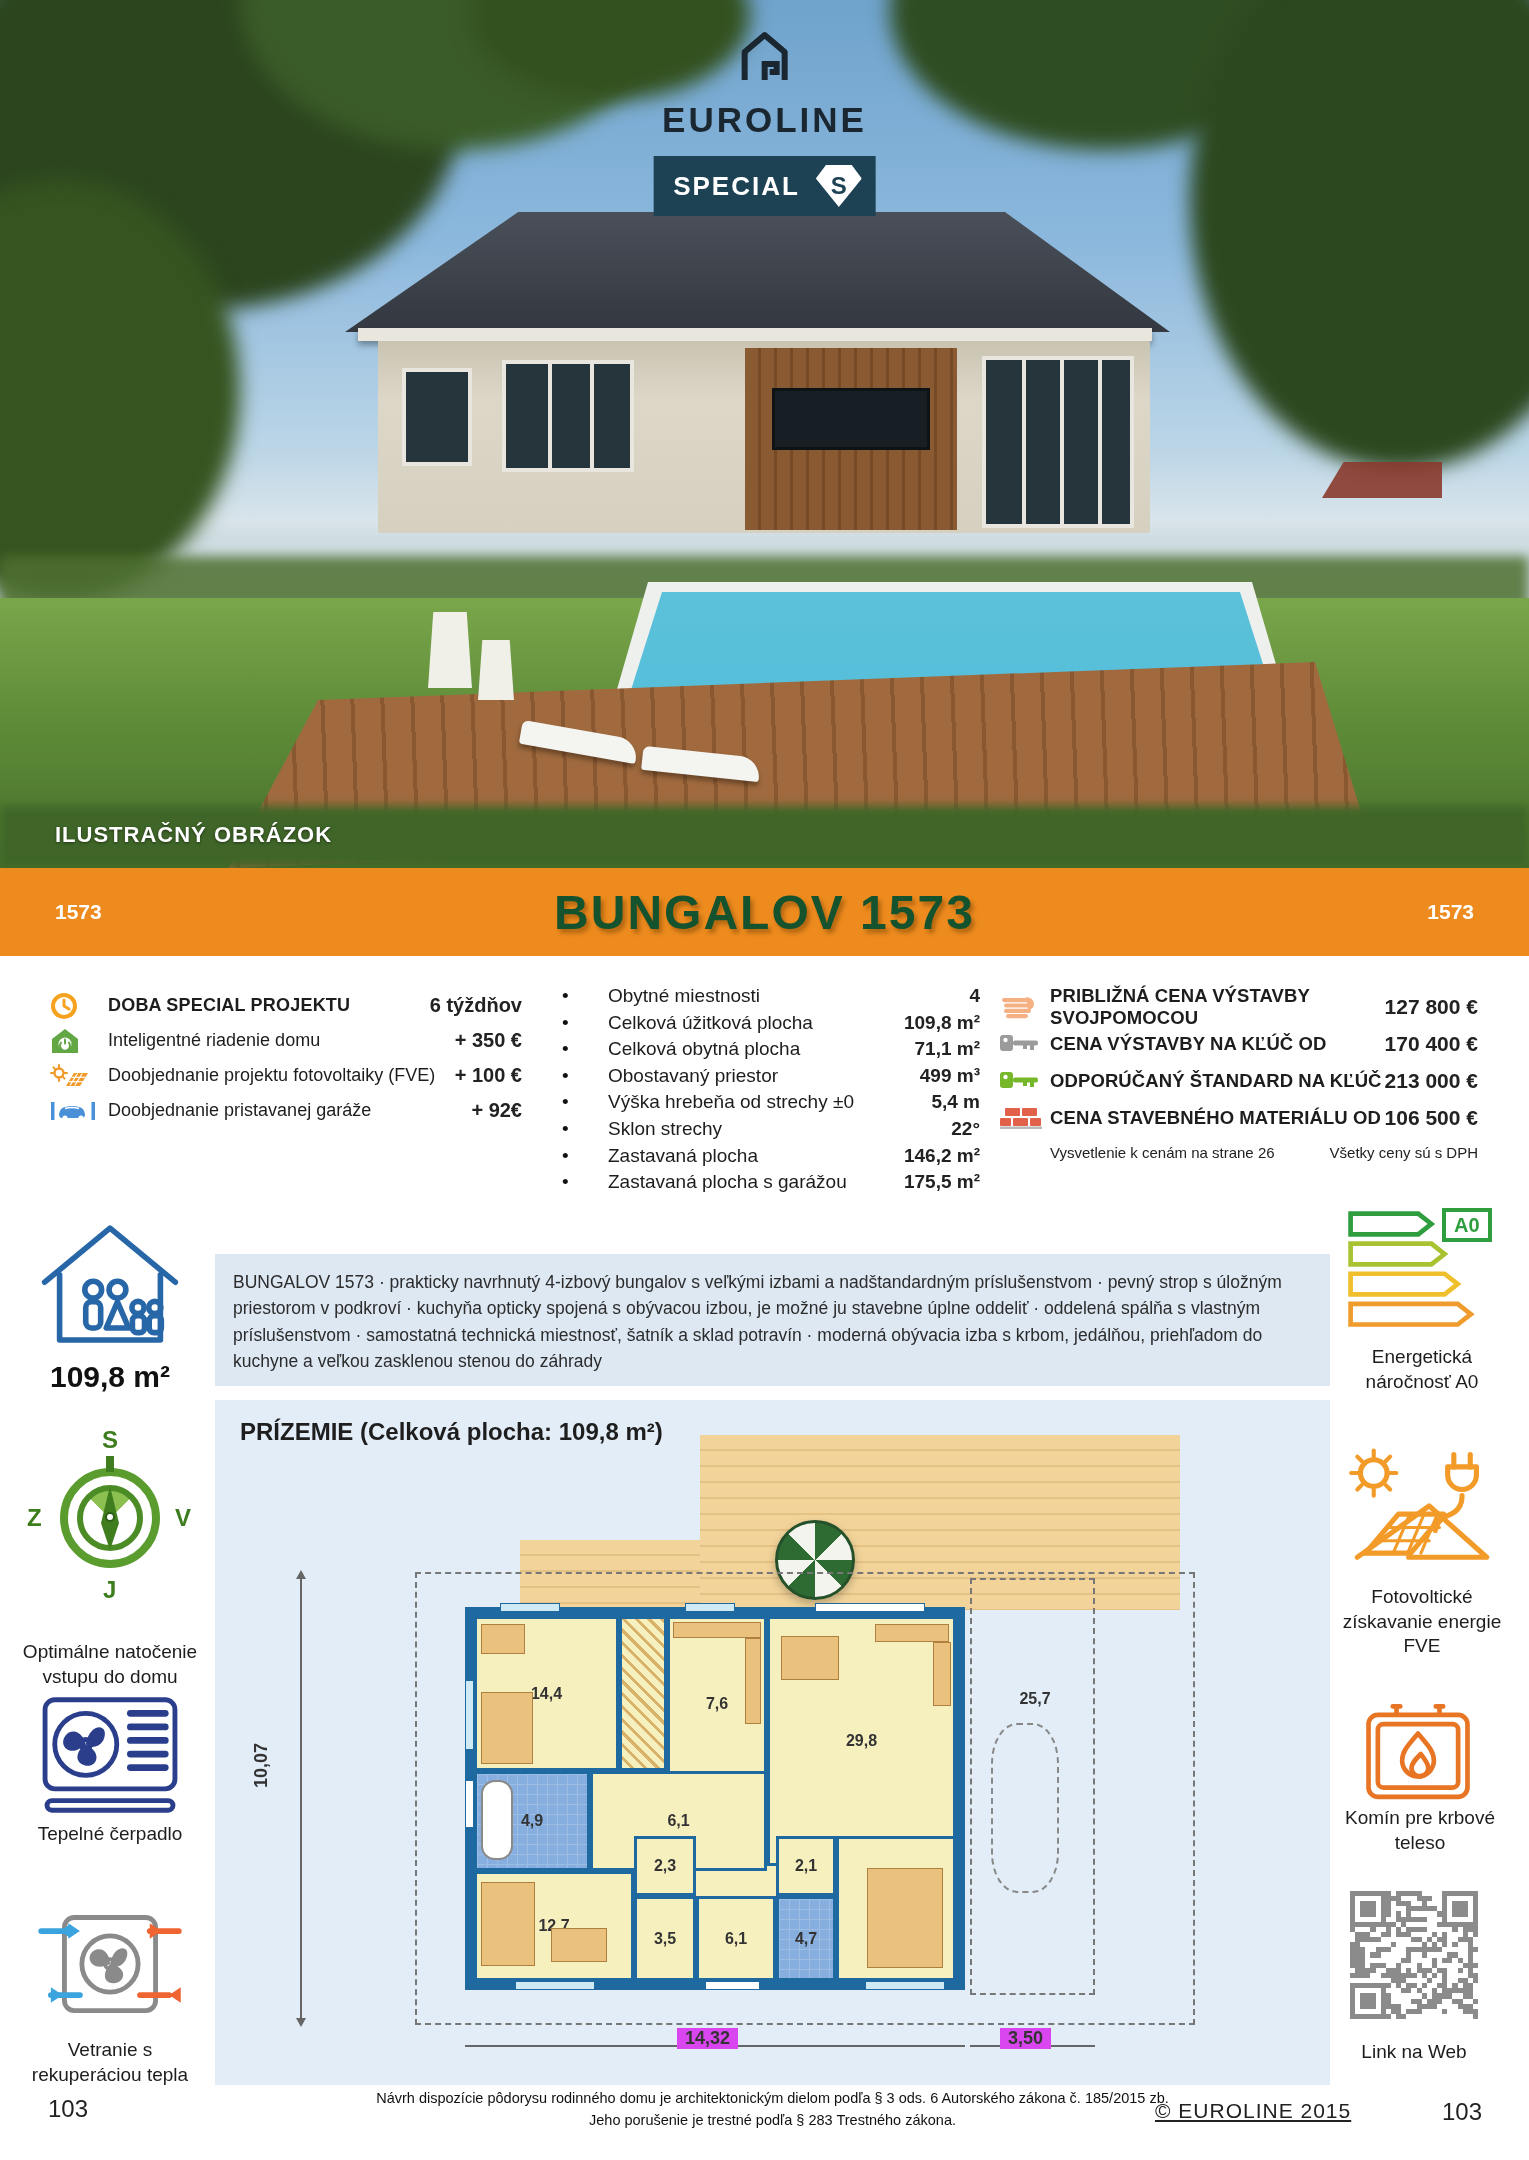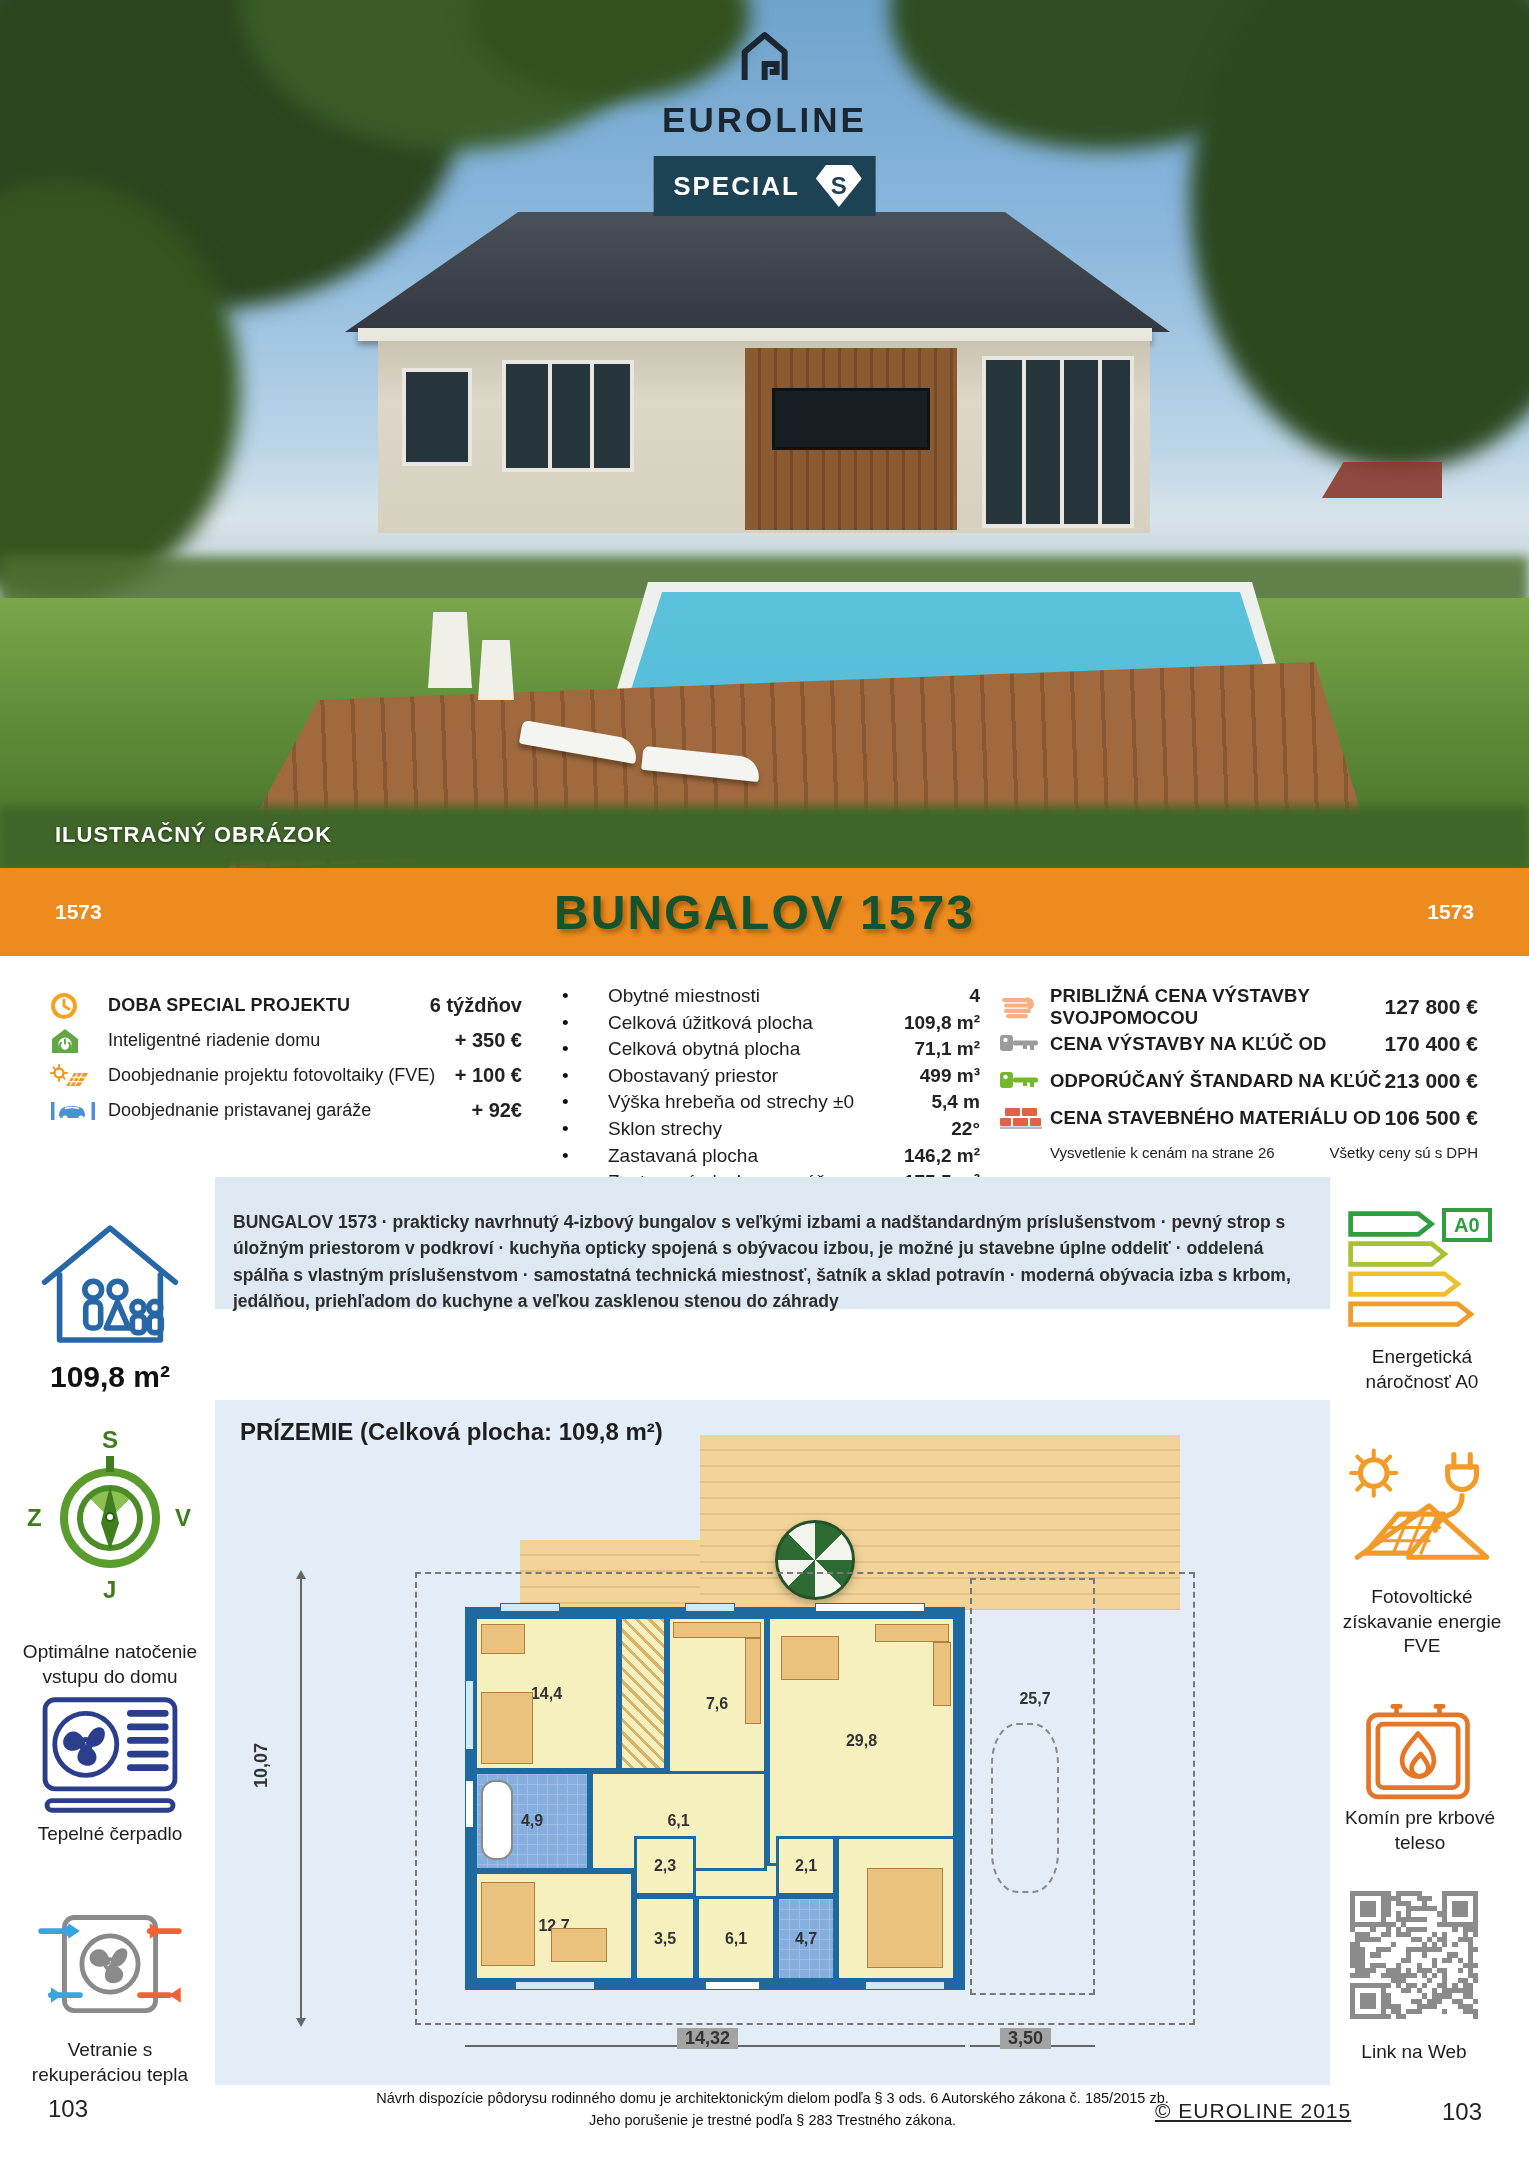--- a/index.html
+++ b/index.html
@@ -68,22 +68,22 @@
   .col-mid .val { font-weight:600; white-space:nowrap; }
 
   .col-right { position:absolute; left:1000px; top:988px; width:478px; }
   .col-right .row { display:flex; align-items:center; height:37px; }
   .col-right .ic { width:50px; display:flex; align-items:center; }
   .col-right .lbl { flex:1; font-size:18.5px; font-weight:700; color:#1d1d1d; letter-spacing:.1px; }
   .col-right .val { font-weight:800; font-size:21px; white-space:nowrap; }
   .col-right .notes { display:flex; justify-content:space-between; margin-top:8px; padding-left:50px; font-size:15px; color:#222; }
 
   
-  .desc-box { position:absolute; left:215px; top:1177px; width:1115px; height:132px; background:#dde8f3;
-              padding:32px 18px; font-size:17.5px; line-height:1.5; color:#2c2c2c; font-weight:700; }
+  .desc-box { position:absolute; left:215px; top:1254px; width:1115px; height:132px; background:#dde8f3;
+              padding:15px 18px; font-size:17.5px; line-height:1.5; color:#2c2c2c; font-weight:400; }
 
   
   .side-caption { position:absolute; text-align:center; font-size:19px; color:#1d1d1d; line-height:1.3; font-weight:500; }
   .area-label { position:absolute; left:20px; top:1360px; width:180px; text-align:center; font-size:30px; font-weight:800; color:#111; }
 
   
   .compass { position:absolute; left:25px; top:1430px; width:170px; height:180px; }
   .c-ring { position:absolute; left:35px; top:38px; width:100px; height:100px; border:8px solid #5a9c2e; border-radius:50%; }
   .c-inner { position:absolute; left:52px; top:55px; width:66px; height:66px; border:6px solid #4c8c26; border-radius:50%;
              background:conic-gradient(#8cc152 0 45deg, transparent 45deg 315deg, #8cc152 315deg 360deg); }
@@ -123,21 +123,21 @@
   .furn { position:absolute; background:#eac27d; border:1px solid #b08041; }
   .tub { position:absolute; background:#fff; border:2px solid #8a8a8a; border-radius:14px; }
   .garage-dash { position:absolute; left:755px; top:178px; width:125px; height:417px; border:2px dashed #777; }
   .car-dash { position:absolute; left:776px; top:323px; width:68px; height:170px; border:2px dashed #888; border-radius:26px/40px; }
   .dim-v { position:absolute; left:85px; top:172px; width:2px; height:453px; background:#666; }
   .dim-v::before, .dim-v::after { content:""; position:absolute; left:-4px; border:5px solid transparent; }
   .dim-v::before { top:-2px; border-bottom:9px solid #666; border-top:none; }
   .dim-v::after { bottom:-2px; border-top:9px solid #666; border-bottom:none; }
   .dim-v-label { position:absolute; left:24px; top:355px; transform:rotate(-90deg); transform-origin:center; font-size:18px; color:#333; font-weight:600; }
   .dim-h { position:absolute; top:645px; height:2px; background:#666; }
-  .dim-h-label { position:absolute; top:628px; font-size:18px; color:#333; font-weight:600; background:#a3a3a3; padding:0 8px; }
+  .dim-h-label { position:absolute; top:628px; font-size:18px; color:#333; font-weight:600; background:#d946ef; padding:0 8px; }
 
   
   .page-num { position:absolute; font-size:24px; color:#222; }
   .disclaimer { position:absolute; left:215px; width:1115px; text-align:center; font-size:14.5px; color:#111; }
   .copyright { position:absolute; left:1155px; top:2099px; font-size:21px; color:#222; letter-spacing:1px;text-decoration:underline; }
 </style>
 </head>
 <body>
 
 <div class="page">

